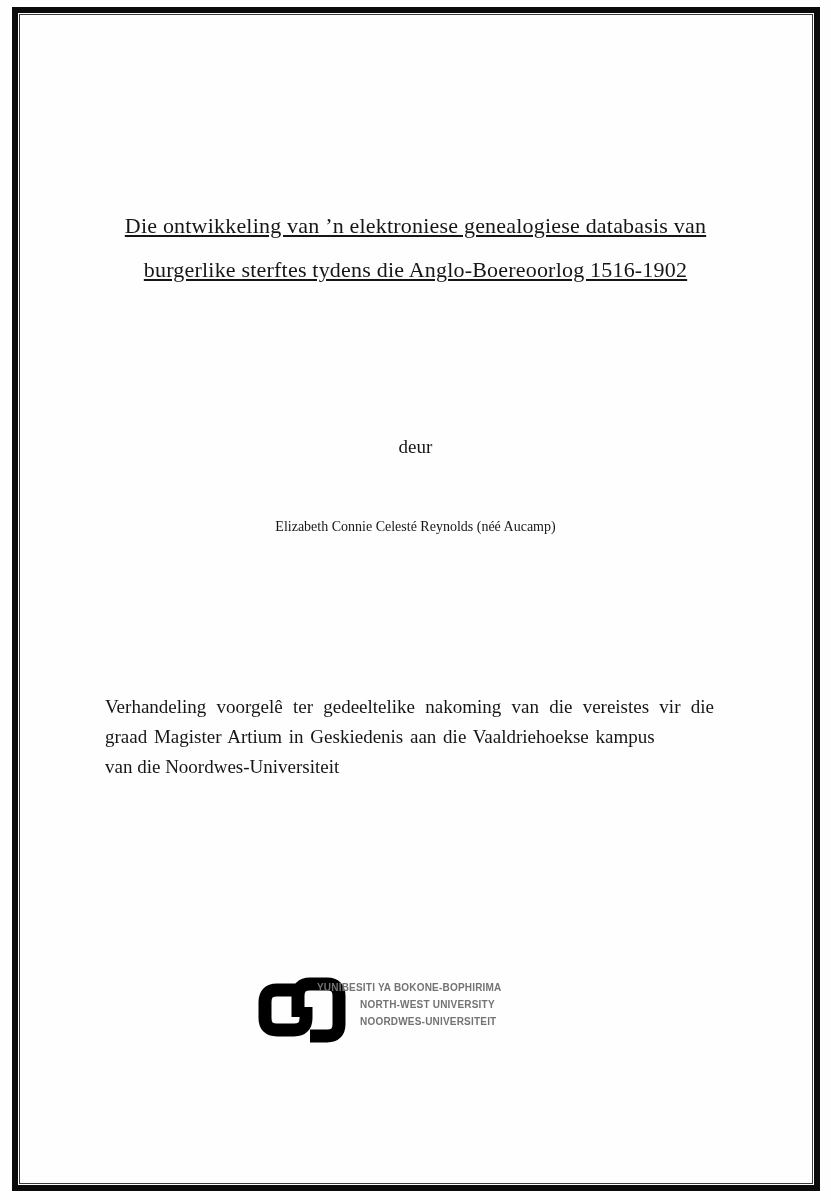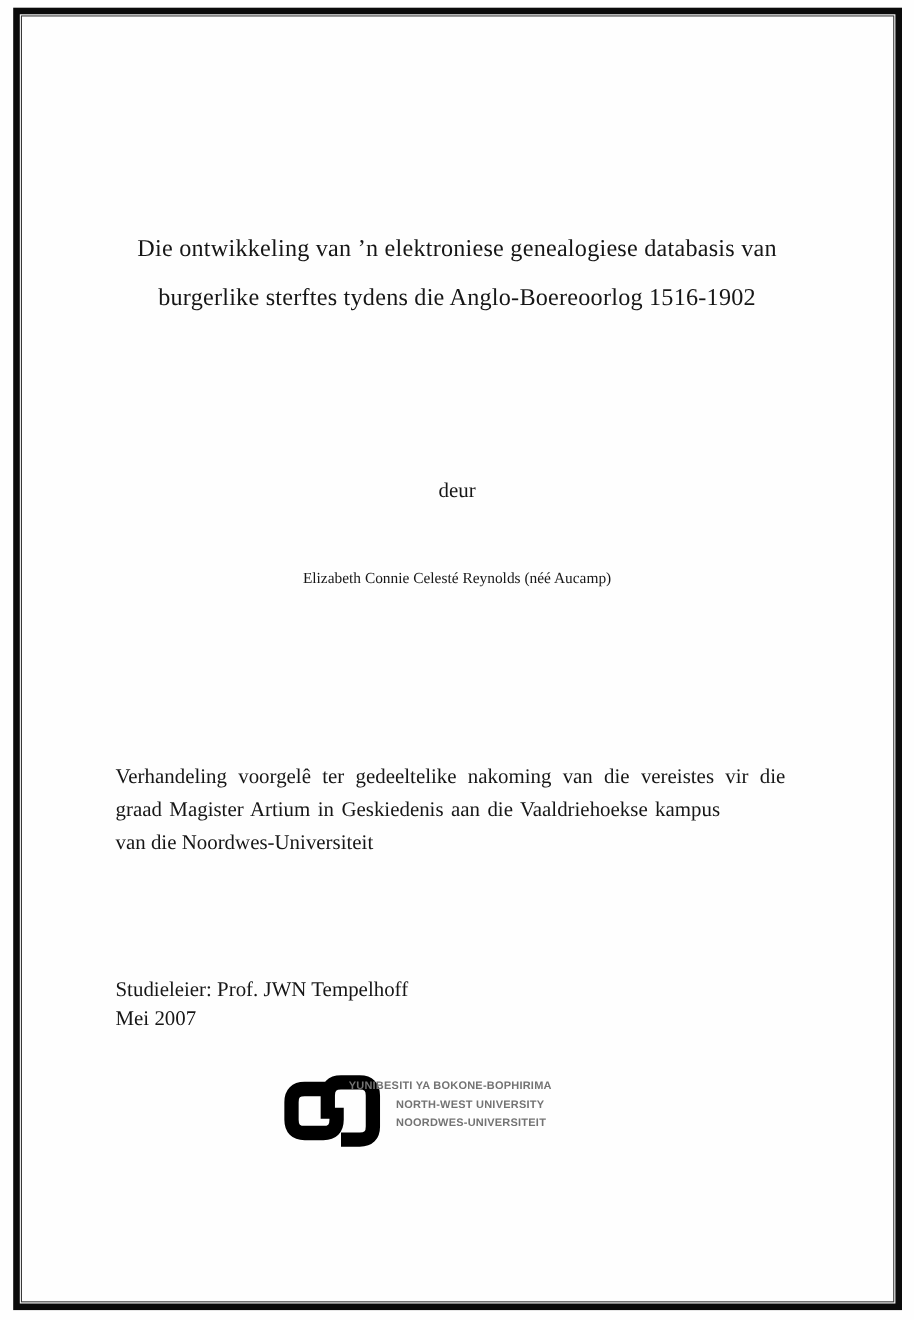--- a/index.html
+++ b/index.html
@@ -32,20 +32,21 @@
     border: 1px solid #3a3a3a;
   }
   .title-block {
     position: absolute;
     left: 30px; right: 30px;
     top: 204px;
     text-align: center;
     font-size: 22px;
     line-height: 44px;
     letter-spacing: 0.2px;
+    text-decoration: underline;
   }
   .byline {
     position: absolute;
     left: 0; right: 0;
     top: 436px;
     text-align: center;
     font-size: 19px;
   }
   .author {
     position: absolute;
@@ -123,24 +124,20 @@
   <div class="byline">deur</div>
 
   <div class="author">Elizabeth Connie Celesté Reynolds (néé Aucamp)</div>
 
   <div class="statement">
     <div class="justified">Verhandeling voorgelê ter gedeeltelike nakoming van die vereistes vir die</div>
     <div class="spread"><span>graad </span><span class="italic">Magister Artium</span><span> in Geskiedenis aan die Vaaldriehoekse kampus</span></div>
     <div>van die Noordwes-Universiteit</div>
   </div>
 
-  <div class="supervisor-block">
-    <div>Studieleier: Prof. JWN Tempelhoff</div>
-    <div>Mei 2007</div>
-  </div>
 
   <div class="logo">
     <svg class="logo-mark" viewBox="0 0 88 66" xmlns="http://www.w3.org/2000/svg" aria-hidden="true">
 
       <path d="M 52 59 L 69 59 Q 81 59 81 47 L 81 19 Q 81 7 69 7 L 52 7 Q 40 7 40 19 L 40 40" fill="none" stroke="#000000" stroke-width="13" stroke-linecap="butt"></path>
 
       <path d="M 48 30 L 48 41 Q 48 53 36 53 L 19 53 Q 7 53 7 41 L 7 25 Q 7 13 19 13 L 38 13" fill="none" stroke="#000000" stroke-width="13" stroke-linecap="butt"></path>
     </svg>
     <div class="logo-text">
       <div class="l1">YUNIBESITI YA BOKONE-BOPHIRIMA</div>

